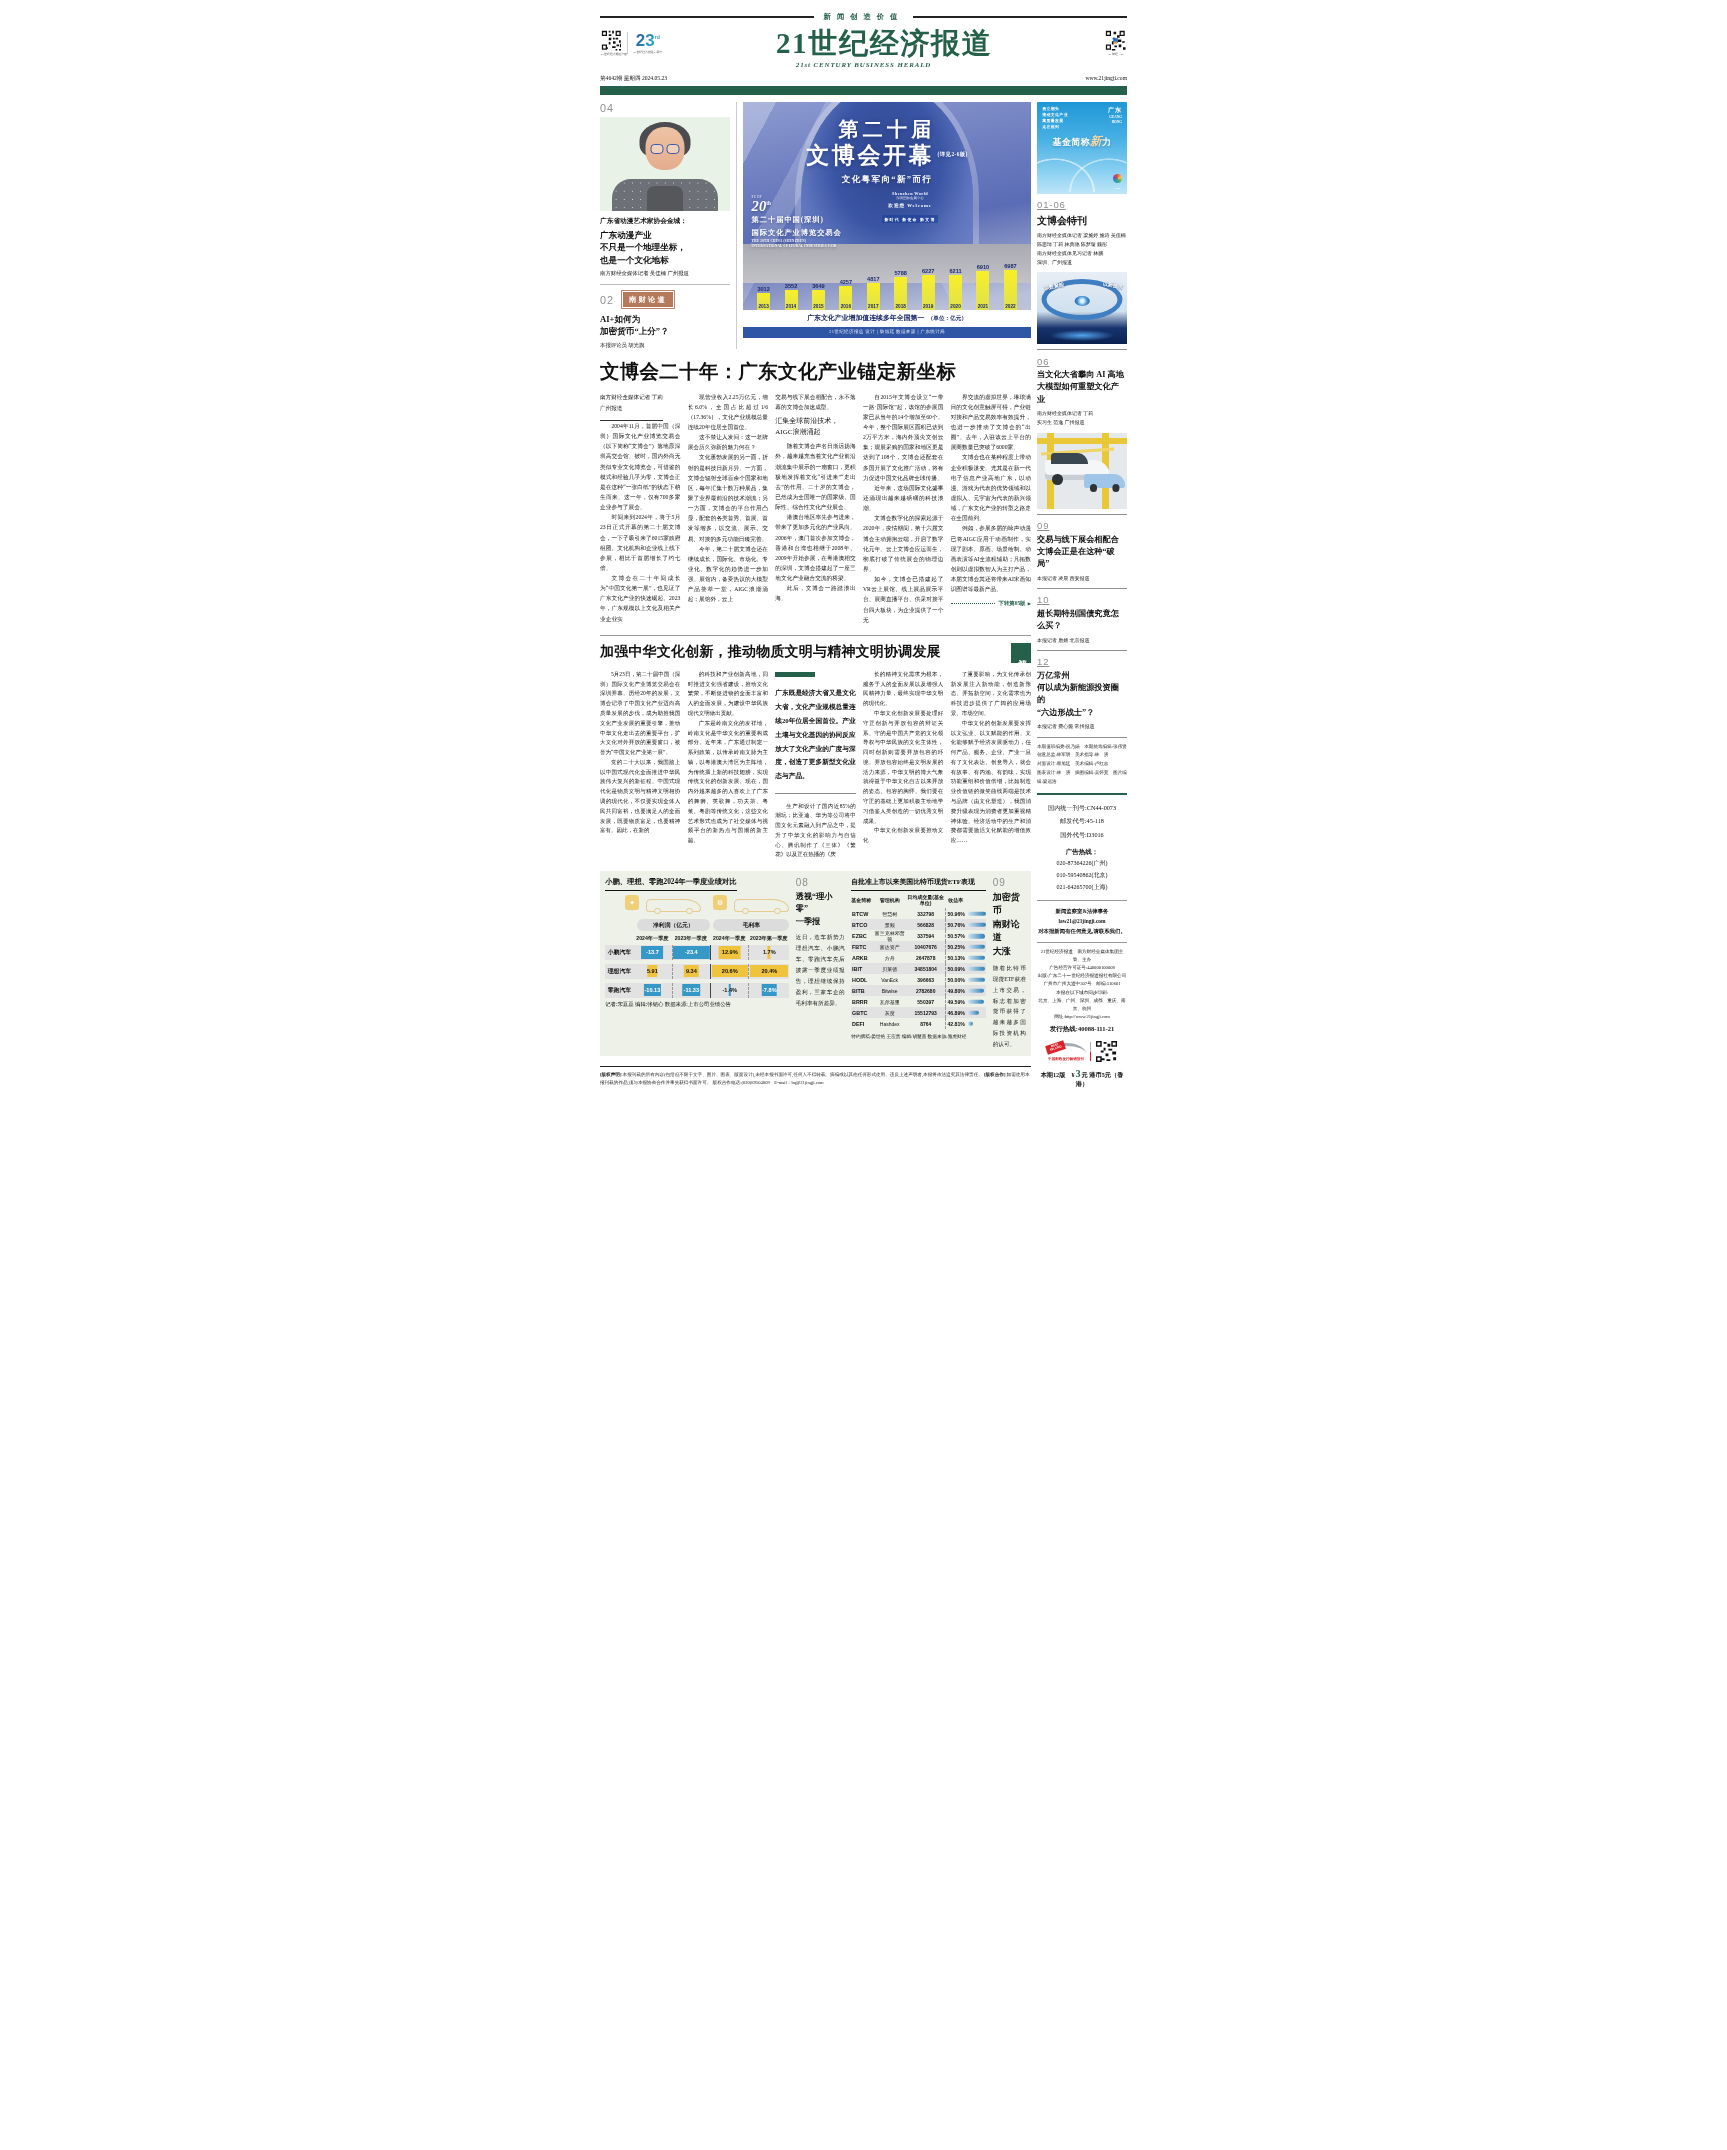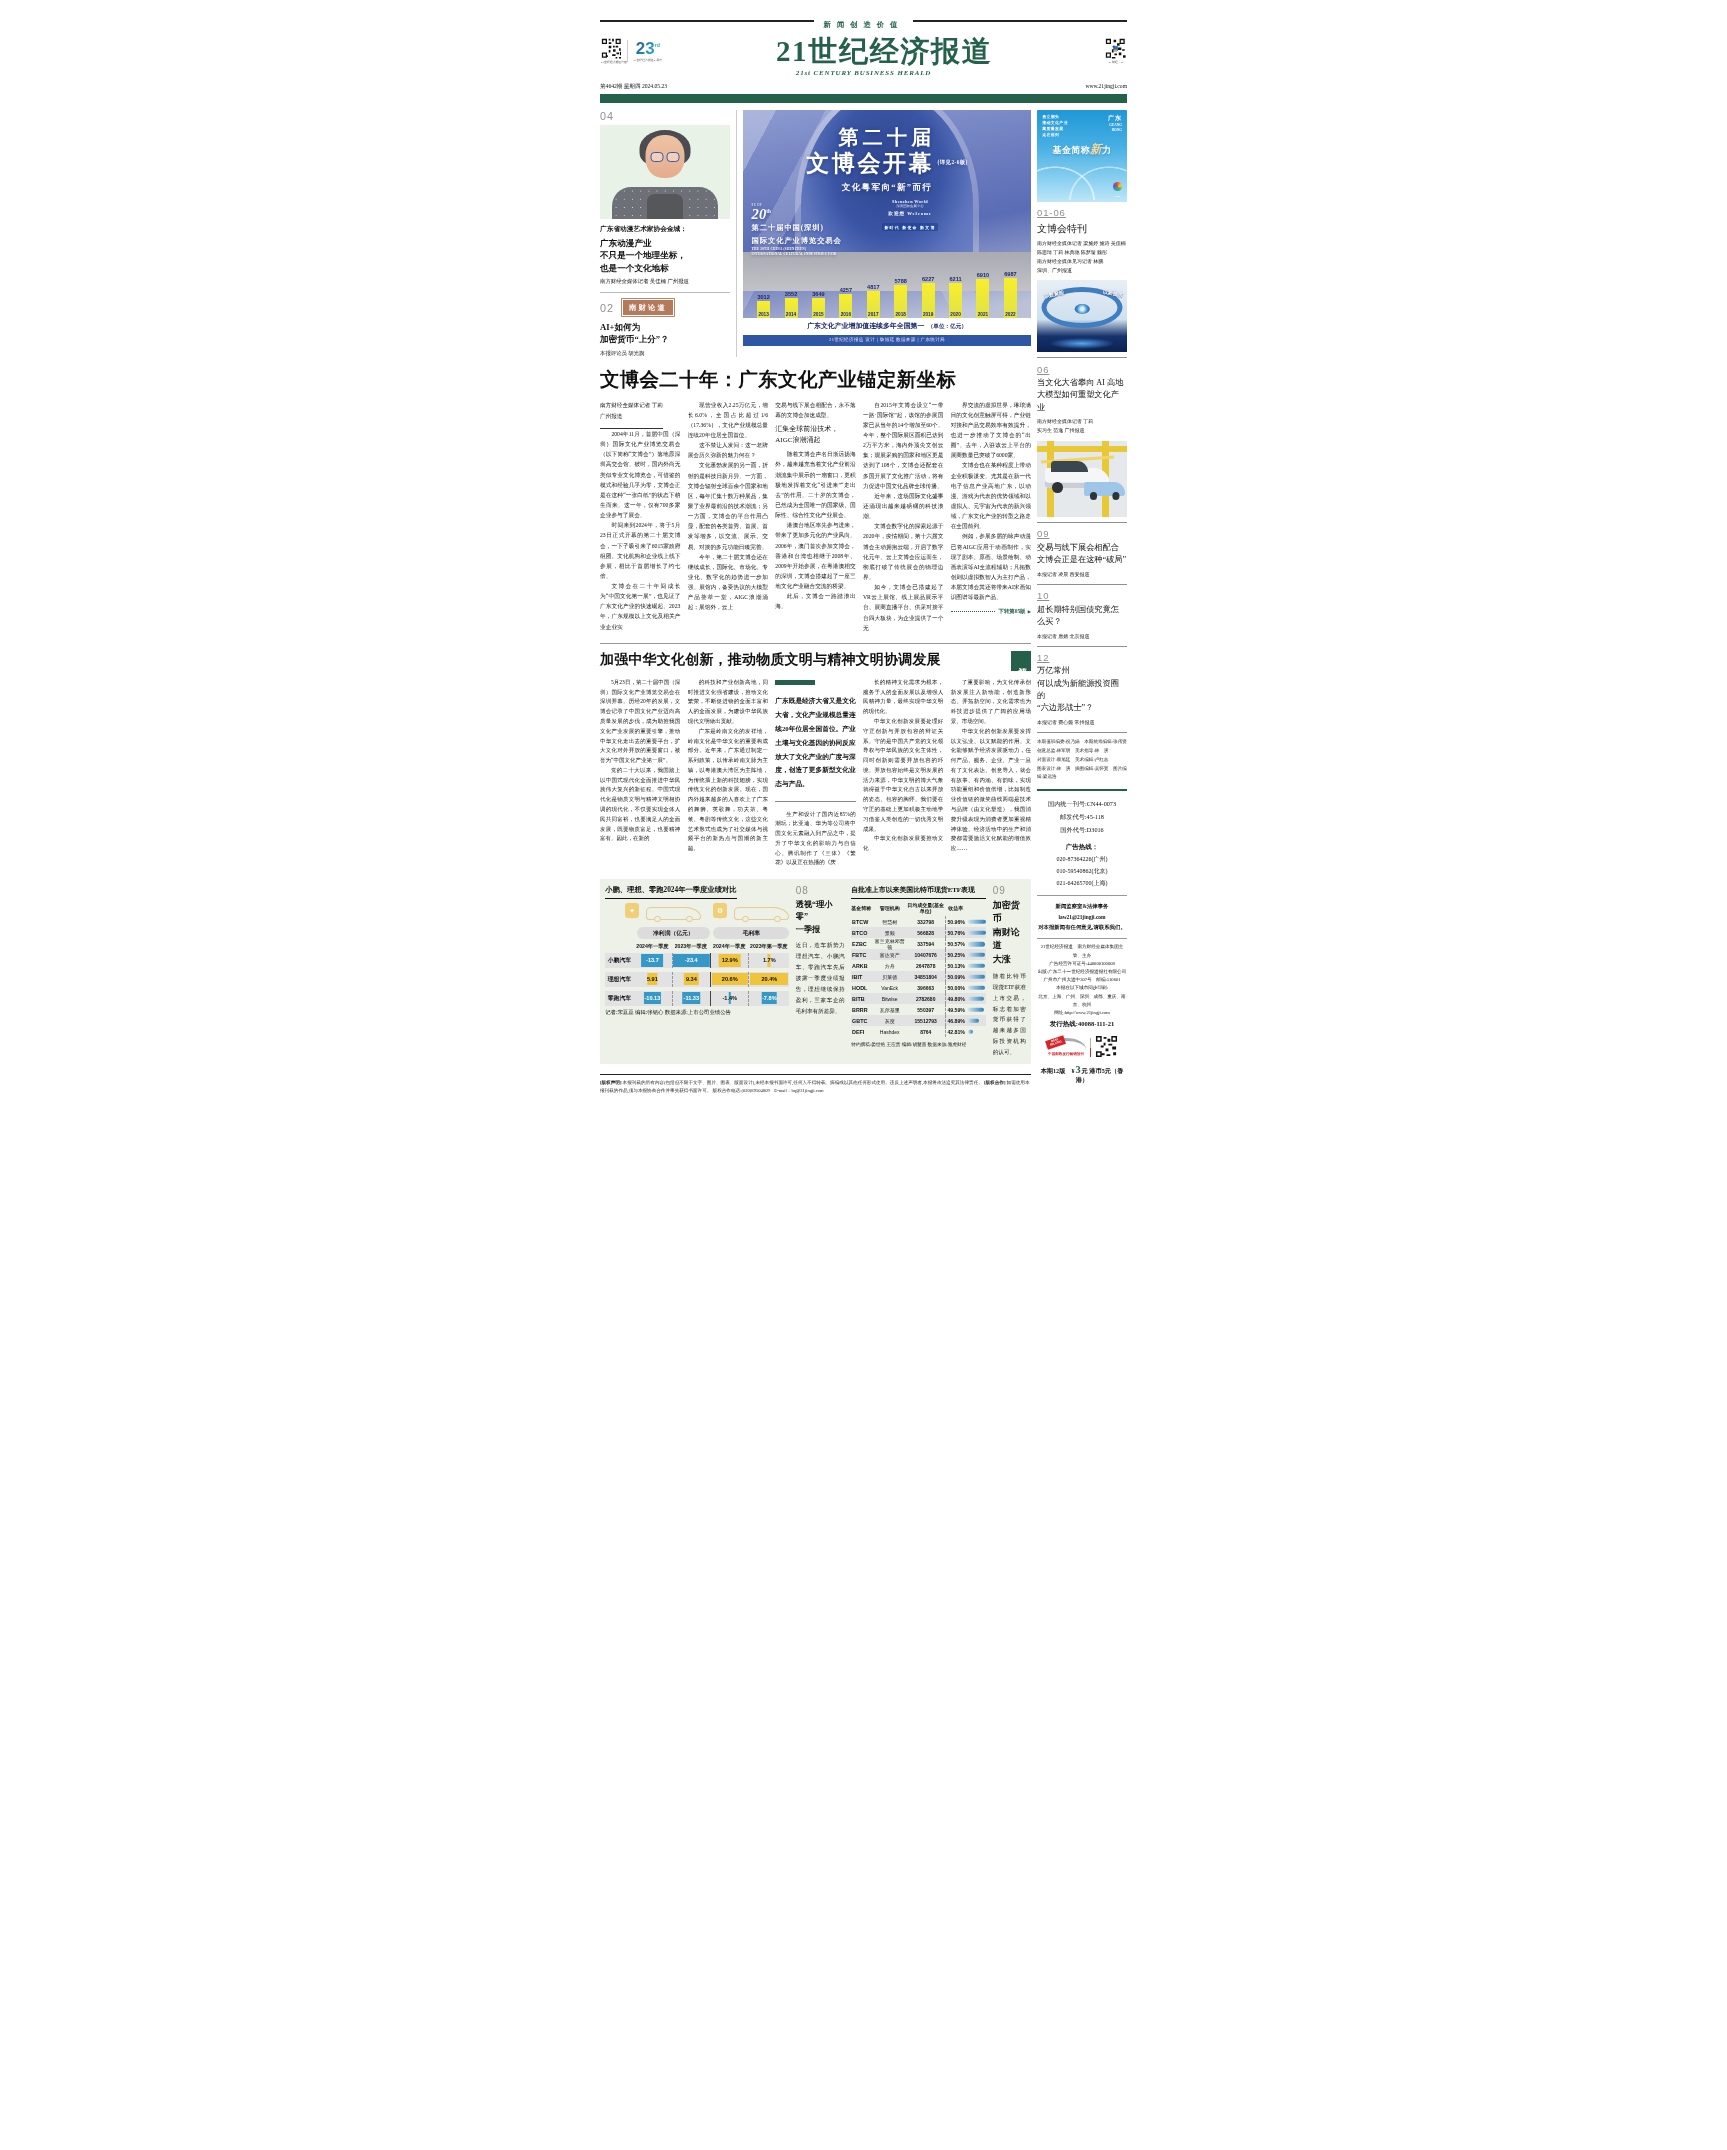--- a/index.html
+++ b/index.html
@@ -8,21 +8,21 @@
   --band-blue:#2f55a5; --light:#edf1e8;
 }
 *{box-sizing:border-box;margin:0;padding:0;}
 body{background:#fff;font-family:"Liberation Serif","DejaVu Serif",serif;color:#111;}
 .page{width:576px;margin:0 auto;padding:12px 24.5px 4.3px;}
 .sans{font-family:"Liberation Sans","DejaVu Sans",sans-serif;}
 
 
 .tagrow{display:flex;align-items:center;gap:9.5px;margin-bottom:6px;}
 .tagrule{flex:1;height:2.6px;border-top:0.6px solid #222;border-bottom:0.6px solid #222;}
-.tagline{color:var(--green);font-weight:700;font-size:7.3px;letter-spacing:6px;margin-top:8px;}
+.tagline{color:var(--green);font-weight:700;font-size:7.3px;letter-spacing:6px;}
 .mastrow{display:flex;align-items:center;justify-content:space-between;margin-top:1.7px;}
 .mast-side{display:flex;align-items:center;gap:4.3px;}
 .qrbox{width:22.4px;text-align:center;}
 .qrbox svg{width:20.6px;height:20.6px;display:block;margin:0 auto;}
 .qr-label{font-size:3.2px;color:#444;margin-top:0.9px;white-space:nowrap;transform:scale(.9);}
 .logo23{border-left:0.4px solid #ccc;padding-left:4.3px;text-align:center;}
 .n23{font-size:17px;font-weight:900;font-family:"Liberation Sans",sans-serif;
  background:linear-gradient(120deg,#1d3f8f,#2a9ec0 60%,#4fae56);-webkit-background-clip:text;background-clip:text;color:transparent;line-height:1;}
 .n23 sup{font-size:5.2px;}
 .l23{font-size:3.2px;color:#555;margin-top:0.9px;white-space:nowrap;transform:scale(.9);}
@@ -178,21 +178,21 @@
 .promo-gd .en{font-size:3.4px;font-weight:700;line-height:1.3;}
 .promo-slogan{position:absolute;top:32px;left:0;right:0;text-align:center;font-size:9px;font-weight:900;letter-spacing:0.4px;text-shadow:0 0.9px 2.2px rgba(20,80,140,.4);}
 .promo-slogan .accent{color:#f3d9a4;font-size:11.6px;font-style:italic;}
 .promo-icif{position:absolute;right:5.2px;bottom:4.3px;text-align:center;}
 .promo-icif i{display:block;width:8.6px;height:8.6px;margin:0 auto;border-radius:50%;
  background:conic-gradient(#e4572e,#f7c948,#4fae56,#2a9ec0,#7950b5,#e4572e);}
 .promo-icif span{font-size:2.8px;font-weight:700;color:#fff;}
 
 .side-sec{padding:5.2px 0 5.2px;border-bottom:0.4px solid #8f8f8f;}
 .side-sec .pagenum{font-size:9.5px;text-decoration:underline;}
-.side-title{font-size:8.2px;font-weight:400;line-height:1.5;margin:2.6px 0 3.4px;}
+.side-title{font-size:8.2px;font-weight:700;line-height:1.5;margin:2.6px 0 3.4px;}
 .side-byline{font-size:5px;line-height:1.8;}
 
 .sphoto1{height:72px;position:relative;overflow:hidden;margin:5.2px 0 0;background:linear-gradient(#e8eef5 0%,#cfe0ee 55%,#17336e 78%,#0b2150 100%);}
 .ring{position:absolute;left:50%;top:6.9px;transform:translateX(-50%);width:81px;height:41px;border:5.6px solid #3f7fc1;border-radius:50%;}
 .ring-label{position:absolute;color:#fff;font-weight:800;font-size:5px;z-index:2;text-shadow:0 0.4px 1.3px #1a3c6e;}
 .rl1{left:6.9px;top:11.2px;transform:rotate(-12deg);}
 .rl2{right:4.3px;top:9.5px;transform:rotate(10deg);}
 .orb{position:absolute;left:50%;top:24px;transform:translateX(-50%);width:14.6px;height:9.5px;border-radius:50%;
  background:radial-gradient(circle,#dff2ff 18%,#3f8fd0 55%,#1d4f92 100%);}
 .glow{position:absolute;left:50%;bottom:3.4px;transform:translateX(-50%);width:65px;height:11.2px;border-radius:50%;

